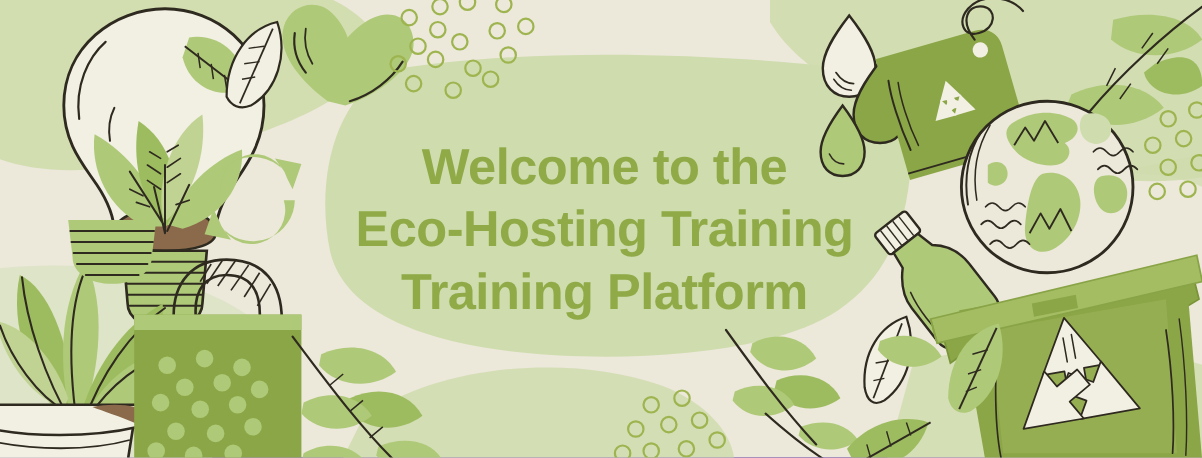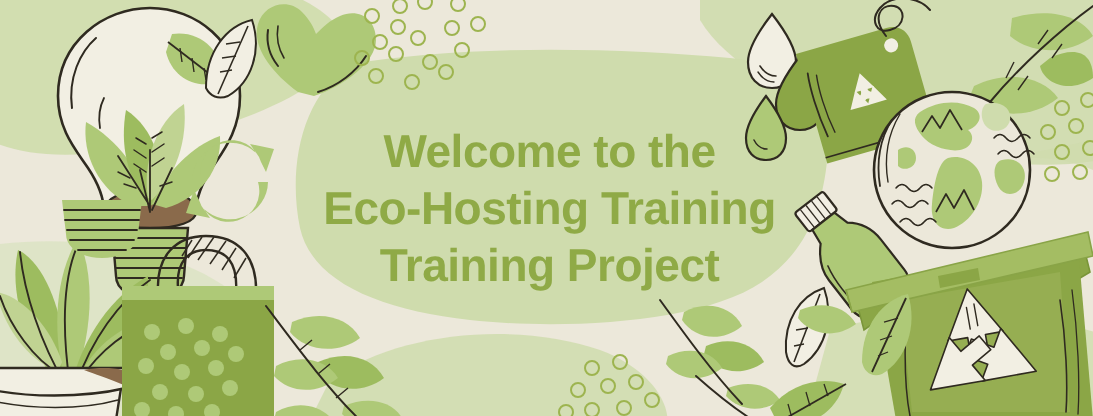--- a/index.html
+++ b/index.html
@@ -411,17 +411,17 @@
         <path d="M276 412 C 296 400 322 404 334 422 L 272 428 Z" fill="#aec977"></path>
       </g>
 
     </g>
   </svg>
 
   <div id="title-layer">
     <h1 id="headline">
       <span class="ln">Welcome to the</span>
       <span class="ln">Eco-Hosting Training</span>
-      <span class="ln">Training Project</span>
+      <span class="ln">Training Platform</span>
     </h1>
   </div>
 
 </div>
 
 </body></html>

